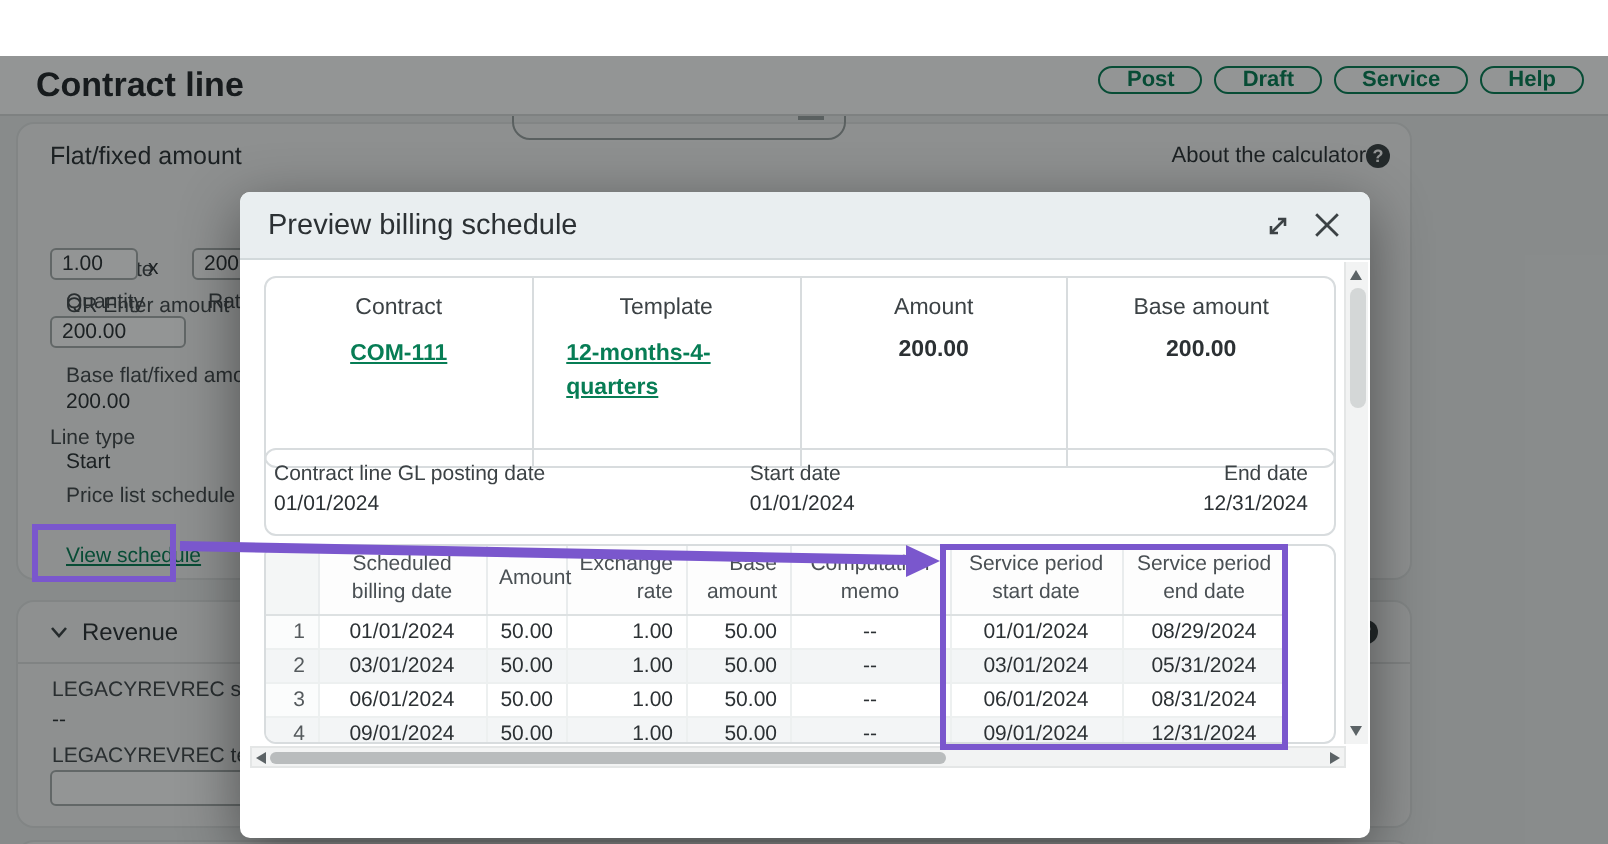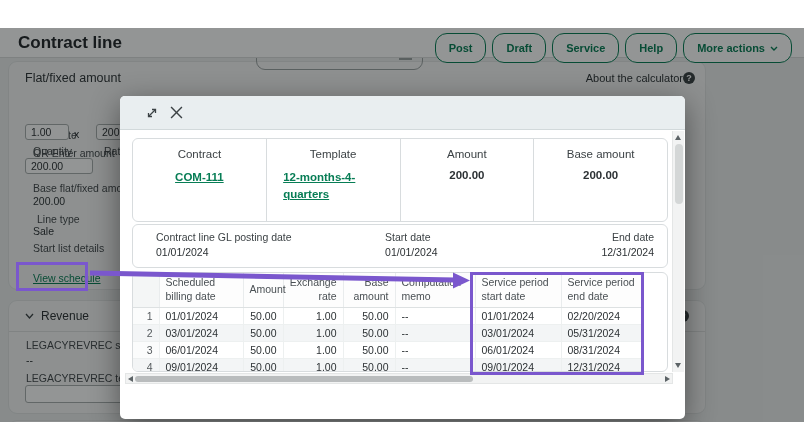--- a/index.html
+++ b/index.html
@@ -6,21 +6,21 @@
   html,body { width:804px; height:422px; }
   body { font-family:"Liberation Sans", sans-serif; }
   #stage { position:relative; width:804px; height:422px; overflow:hidden; background:#3b82f6;margin-top:28px; }
 
   
   .page { position:absolute; inset:0; background:#eceeee; }
   .topbar { position:absolute; left:0; top:0; width:804px; height:30px; background:#ffffff;
             border-bottom:1px solid #d9dcdc; display:flex; align-items:center; z-index:2; }
   .page-title { font-size:17px; font-weight:bold; color:#22262a; margin-left:18px; flex:0 0 auto; }
   .toolbar { position:absolute; right:12px; top:5px; display:flex; gap:6px; }
-  .btn { height:30px; padding:0 13px; border:1.6px solid #077d55; border-radius:12px; background:#fff;
+  .btn { height:14px; padding:0 13px; border:1.6px solid #077d55; border-radius:12px; background:#fff;
          color:#077d55; font-size:11px; font-weight:bold; display:flex; align-items:center; gap:5px;
          font-family:"Liberation Sans", sans-serif; cursor:pointer; }
   .chev { width:8px; height:5px; display:inline-block; }
 
   
   .dropdown-remnant { position:absolute; left:256px; top:12px; width:167px; height:30px;
          border:1px solid #9aa0a0; border-radius:0 0 9px 9px; background:transparent; z-index:1; }
   .dropdown-dash { position:absolute; left:399px; top:29px; width:13px; height:3px; background:#9aa0a0; z-index:1; }
 
   .panel { position:absolute; background:#f6f7f7; border:1px solid #e0e3e3; border-radius:9px; }
@@ -50,48 +50,48 @@
 
   
   .modal { position:absolute; left:120px; top:68px; width:565px; height:323px; background:#ffffff;
            border-radius:5px; box-shadow:0 8px 30px rgba(0,0,0,0.45); z-index:10; overflow:hidden; }
   .modal-header { height:34px; background:#e9eef0; border-bottom:1px solid #d2d9db;
                   display:flex; align-items:center; padding:0 14px; }
   .modal-title { font-size:14.5px; color:#2c3134; flex:1 1 auto; }
   .micon { width:15px; height:15px; color:#3c4245; display:flex; align-items:center;
            justify-content:center; cursor:pointer; margin-left:10px; }
 
-  .sum-box { position:absolute; left:12px; top:42px; width:536px; height:84px; border:1px solid #d8dcde;
+  .sum-box { position:absolute; left:12px; top:42px; width:536px; height:96px; border:1px solid #d8dcde;
              border-radius:6px; display:flex; }
   .sum-cell { flex:1 1 0; border-right:1px solid #d8dcde; display:flex; flex-direction:column;
               align-items:center; padding-top:9px; }
   .sum-cell:last-child { border-right:none; }
   .sum-label { font-size:11.5px; color:#3c4245; margin-bottom:9px; }
   .sum-value { font-size:11.5px; color:#2c3134; font-weight:bold; text-align:left; }
   .sum-link { color:#077d55; text-decoration:underline; max-width:100px; line-height:1.5; cursor:pointer; }
 
   .dates-box { position:absolute; left:12px; top:128px; width:536px; height:44px; border:1px solid #d8dcde;
-               border-radius:6px; display:flex; padding:6px 13px 0 23px; }
+               border-radius:6px; display:flex; padding:6px 13px 0 4px; }
   .date-cell { display:flex; flex-direction:column; gap:3px; }
   .date-cell:nth-child(1) { flex:0 0 46%; }
   .date-cell:nth-child(2) { flex:1 1 auto; }
   .date-cell:nth-child(3) { text-align:right; }
   .date-label { font-size:10.5px; color:#3c4245; }
   .date-value { font-size:10.5px; color:#2c3134; }
 
   .table-box { position:absolute; left:12px; top:176px; width:536px; height:100px; border:1px solid #d8dcde;
                border-radius:6px; overflow:hidden; background:#fff; }
   table.grid { border-collapse:collapse; table-layout:fixed; width:510px; font-size:10.5px; }
   table.grid th { height:34px; font-weight:normal; color:#4a5054; background:#fdfdfd;
                   border-bottom:1px solid #dde1e2; border-right:1px solid #e9eced;
                   padding:2px 6px; line-height:1.3; vertical-align:middle; }
   table.grid td { height:17px; color:#2c3134; border-bottom:1px solid #edf0f0;
                   border-right:1px solid #edf0f0; padding:0 6px; white-space:nowrap; overflow:hidden; }
   table.grid tbody tr:nth-child(even) td { background:#f3f5f6; }
-  table.grid .al { text-align:left; }
+  table.grid .al { text-align:center; }
   table.grid .ar { text-align:right; }
   table.grid .rownum { text-align:right; color:#555a5d; background:#fbfcfc; }
   table.grid th.rownum { background:#f4f6f6; }
 
   
   .vscroll { position:absolute; right:1px; top:35px; width:12px; height:241px; background:#f2f3f3;
              border-left:1px solid #e4e6e6; cursor:pointer; }
   .vthumb { position:absolute; left:2px; top:13px; width:8px; height:60px; background:#d4d7d7; border-radius:4px; }
   .hscroll { position:absolute; left:5px; top:277px; width:548px; height:11px; background:#f2f3f3;
              border:1px solid #e4e6e6; display:flex; align-items:center; cursor:pointer; }
@@ -119,48 +119,42 @@
     <div class="dropdown-dash"></div>
 
     <div class="topbar">
       <div class="page-title">Contract line</div>
     </div>
     <div class="toolbar" style="z-index:3;">
       <button class="btn">Post</button>
       <button class="btn">Draft</button>
       <button class="btn">Service</button>
       <button class="btn">Help</button>
-      <button class="btn">
-        <span>More actions</span>
-        <svg class="chev" viewBox="0 0 8 5">
-            <polyline points="1,1 4,4 7,1" fill="none" stroke="#077d55" stroke-width="1.4"></polyline>
-          </svg>
-      </button>
     </div>
 
     <div class="panel" id="panel-flat">
       <div class="panel-heading">Flat/fixed amount</div>
       <div class="about-row">
         <span>About the calculator</span>
         <span class="qicon">?</span>
       </div>
 
       <div class="flabel" style="left:24px; top:67px;">Calculate</div>
       <div class="flabel" style="left:24px; top:83px;">Quantity</div>
       <div class="flabel" style="left:95px; top:83px;">Rate</div>
       <div class="finput" style="left:16px; top:62px; width:44px; height:16px;">1.00</div>
       <div class="fvalue" style="left:65px; top:66px;">x</div>
       <div class="finput" style="left:87px; top:62px; width:58px; height:16px;">200.00</div>
       <div class="flabel" style="left:24px; top:85px;">OR Enter amount</div>
       <div class="finput" style="left:16px; top:96px; width:68px; height:16px;">200.00</div>
       <div class="flabel" style="left:24px; top:120px;">Base flat/fixed amount</div>
       <div class="fvalue" style="left:24px; top:133px;">200.00</div>
-      <div class="flabel" style="left:28px; top:151px;">Line type</div>
-      <div class="fvalue" style="left:24px; top:163px;">Sale</div>
-      <div class="flabel" style="left:24px; top:180px;">Start list details</div>
+      <div class="flabel" style="left:16px; top:151px;">Line type</div>
+      <div class="fvalue" style="left:24px; top:163px;">Start</div>
+      <div class="flabel" style="left:24px; top:180px;">Price list schedule</div>
       <div class="fvalue glink" style="left:24px; top:210px;">View schedule</div>
     </div>
 
     <div class="panel" id="panel-revenue">
       <div class="section-head">
         <svg class="sec-chev" viewBox="0 0 9 6">
             <polyline points="1,1 4.5,5 8,1" fill="none" stroke="#3c4245" stroke-width="1.3"></polyline>
           </svg>
         <span>Revenue</span>
         <span class="qicon" style="margin-left:auto;">?</span>
@@ -178,20 +172,21 @@
           </svg>
         <span>Dimensions</span>
       </div>
     </div>
   </div>
 
   <div class="dim"></div>
 
   <div class="modal">
     <div class="modal-header">
+      <div class="modal-title">Preview billing schedule</div>
       <div class="micon">
         <svg viewBox="0 0 14 14" width="14" height="14">
             <line x1="3.5" y1="10.5" x2="10.5" y2="3.5" stroke="currentColor" stroke-width="1.3"></line>
             <polyline points="7,3.5 10.5,3.5 10.5,7" fill="none" stroke="currentColor" stroke-width="1.3"></polyline>
             <polyline points="3.5,7 3.5,10.5 7,10.5" fill="none" stroke="currentColor" stroke-width="1.3"></polyline>
           </svg>
       </div>
       <div class="micon">
         <svg viewBox="0 0 12 12" width="13" height="13">
             <line x1="1" y1="1" x2="11" y2="11" stroke="currentColor" stroke-width="1.3"></line>
@@ -260,21 +255,21 @@
           </thead>
         <tbody>
             <tr>
               <td class="rownum">1</td>
               <td class="al">01/01/2024</td>
               <td class="ar">50.00</td>
               <td class="ar">1.00</td>
               <td class="ar">50.00</td>
               <td class="al">--</td>
               <td class="al">01/01/2024</td>
-              <td class="al">02/20/2024</td>
+              <td class="al">08/29/2024</td>
             </tr>
             <tr>
               <td class="rownum">2</td>
               <td class="al">03/01/2024</td>
               <td class="ar">50.00</td>
               <td class="ar">1.00</td>
               <td class="ar">50.00</td>
               <td class="al">--</td>
               <td class="al">03/01/2024</td>
               <td class="al">05/31/2024</td>

